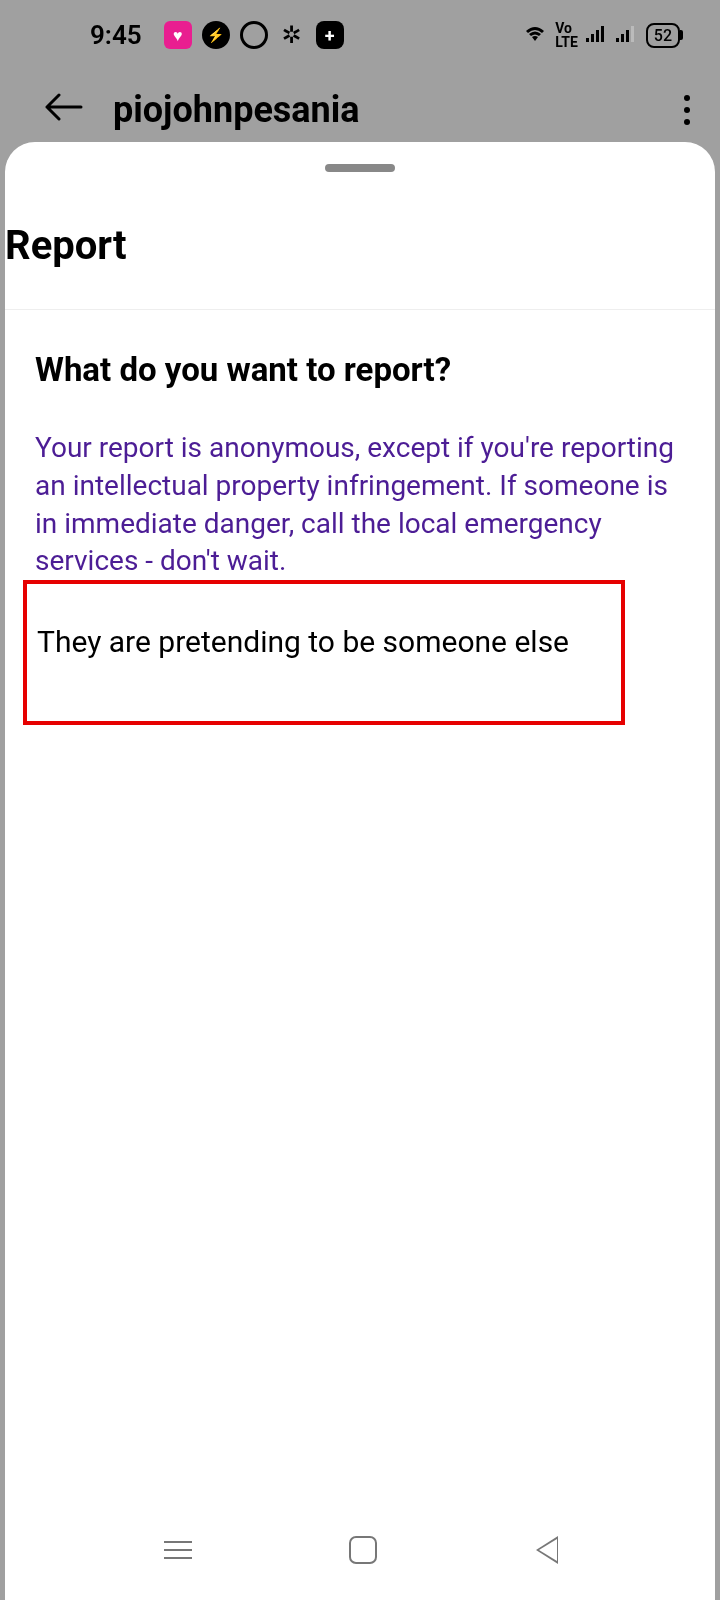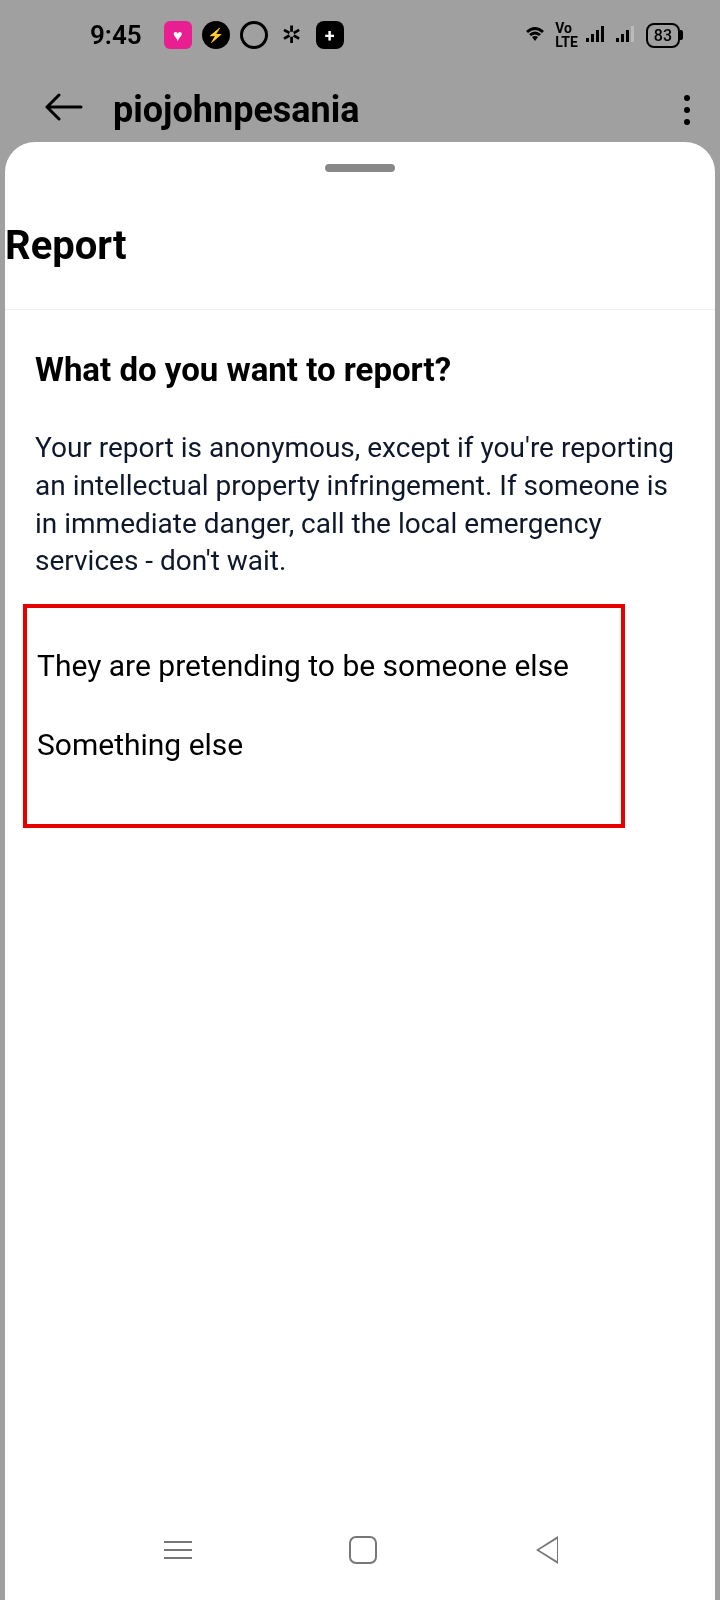--- a/index.html
+++ b/index.html
@@ -160,23 +160,22 @@
     .sheet-body {
       padding: 40px 30px 12px 30px;
     }
     .question {
       font-size: 33px;
       font-weight: 700;
       margin-bottom: 40px;
     }
     .disclaimer {
       font-size: 28px;
-      color: #0f172a;
+      color: #4c1d95;
       line-height: 1.35;
-      margin-bottom: 24px;
     }
     .option-group {
       border: 4px solid #e60000;
       margin-left: -12px;
       margin-right: 60px;
       padding: 18px 10px 40px 10px;
     }
     .option {
       font-size: 30px;
       padding: 22px 0;
@@ -271,21 +270,21 @@
         </svg>
     </span>
     <span class="signal">
       <svg width="22" height="18" viewBox="0 0 22 18">
           <rect x="0" y="14" width="3" height="4" fill="#000"></rect>
           <rect x="5" y="10" width="3" height="8" fill="#000"></rect>
           <rect x="10" y="6" width="3" height="12" fill="#000"></rect>
           <rect x="15" y="2" width="3" height="16" fill="#bbb"></rect>
         </svg>
     </span>
-    <span class="battery">83</span>
+    <span class="battery">52</span>
   </div>
 </div>
 
 <div class="app-header">
   <span class="back-arrow">
     <svg width="38" height="30" viewBox="0 0 38 30">
         <path d="M2 15 L14 3 M2 15 L14 27 M2 15 L36 15" stroke="#000" stroke-width="3" fill="none" stroke-linecap="round"></path>
       </svg>
   </span>
   <span class="header-title">piojohnpesania</span>
@@ -297,21 +296,20 @@
 </div>
 
 <div class="sheet">
   <div class="drag-handle"></div>
   <div class="sheet-title">Report</div>
   <div class="sheet-body">
     <div class="question">What do you want to report?</div>
     <div class="disclaimer">Your report is anonymous, except if you're reporting an intellectual property infringement. If someone is in immediate danger, call the local emergency services - don't wait.</div>
     <div class="option-group">
       <div class="option">They are pretending to be someone else</div>
-      <div class="option">Something else</div>
     </div>
   </div>
 
   <div class="nav-bar">
     <span class="nav-icon nav-hamburger">
       <span></span>
         <span></span>
         <span></span>
     </span>
     <span class="nav-icon nav-square"></span>

